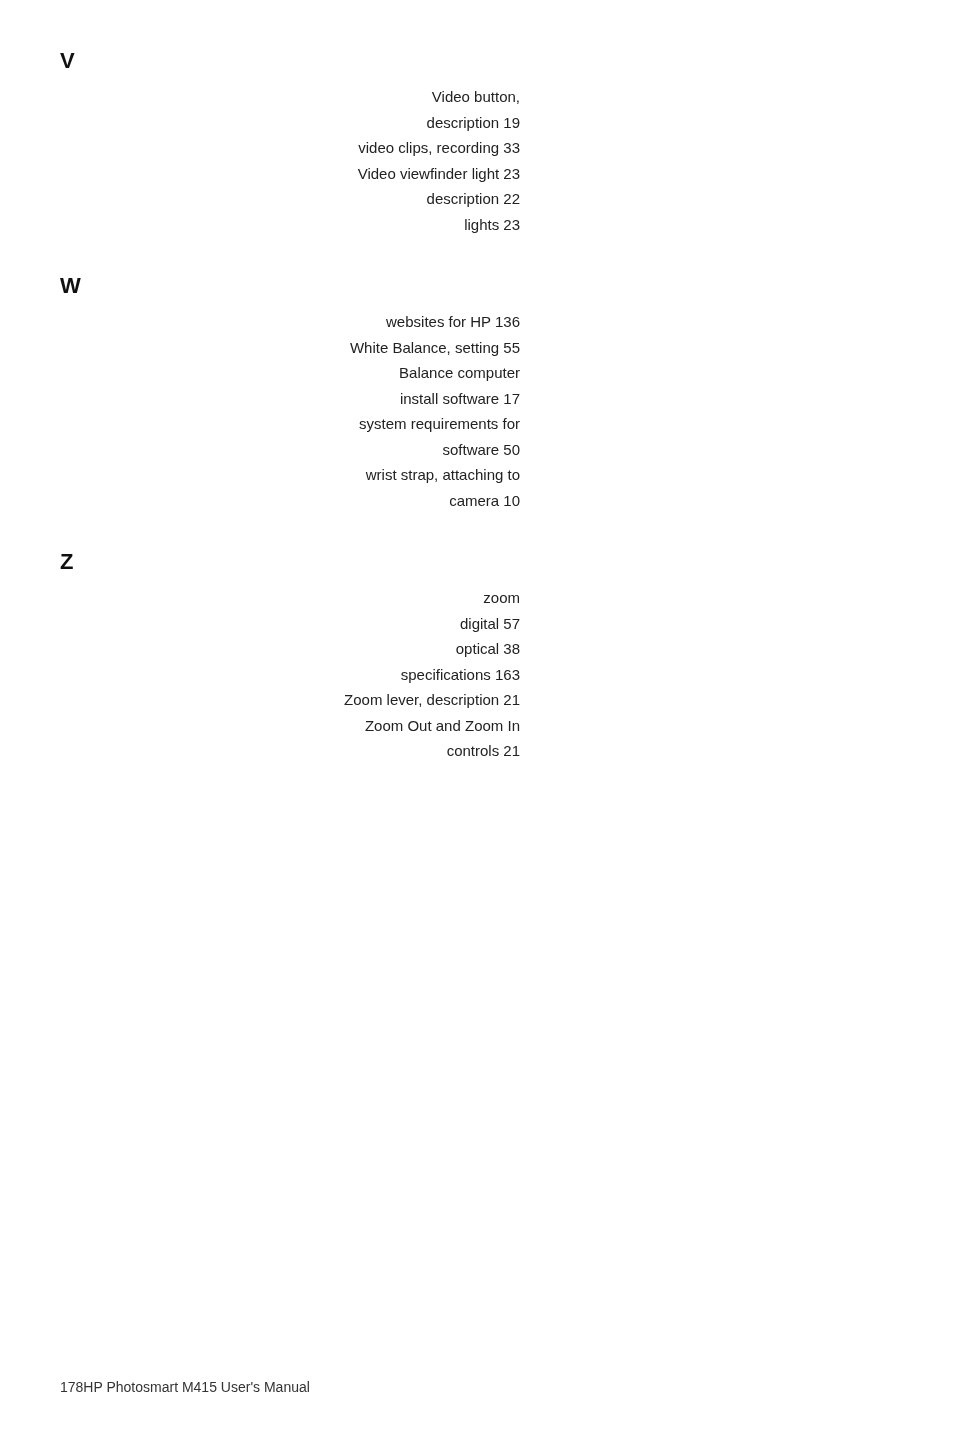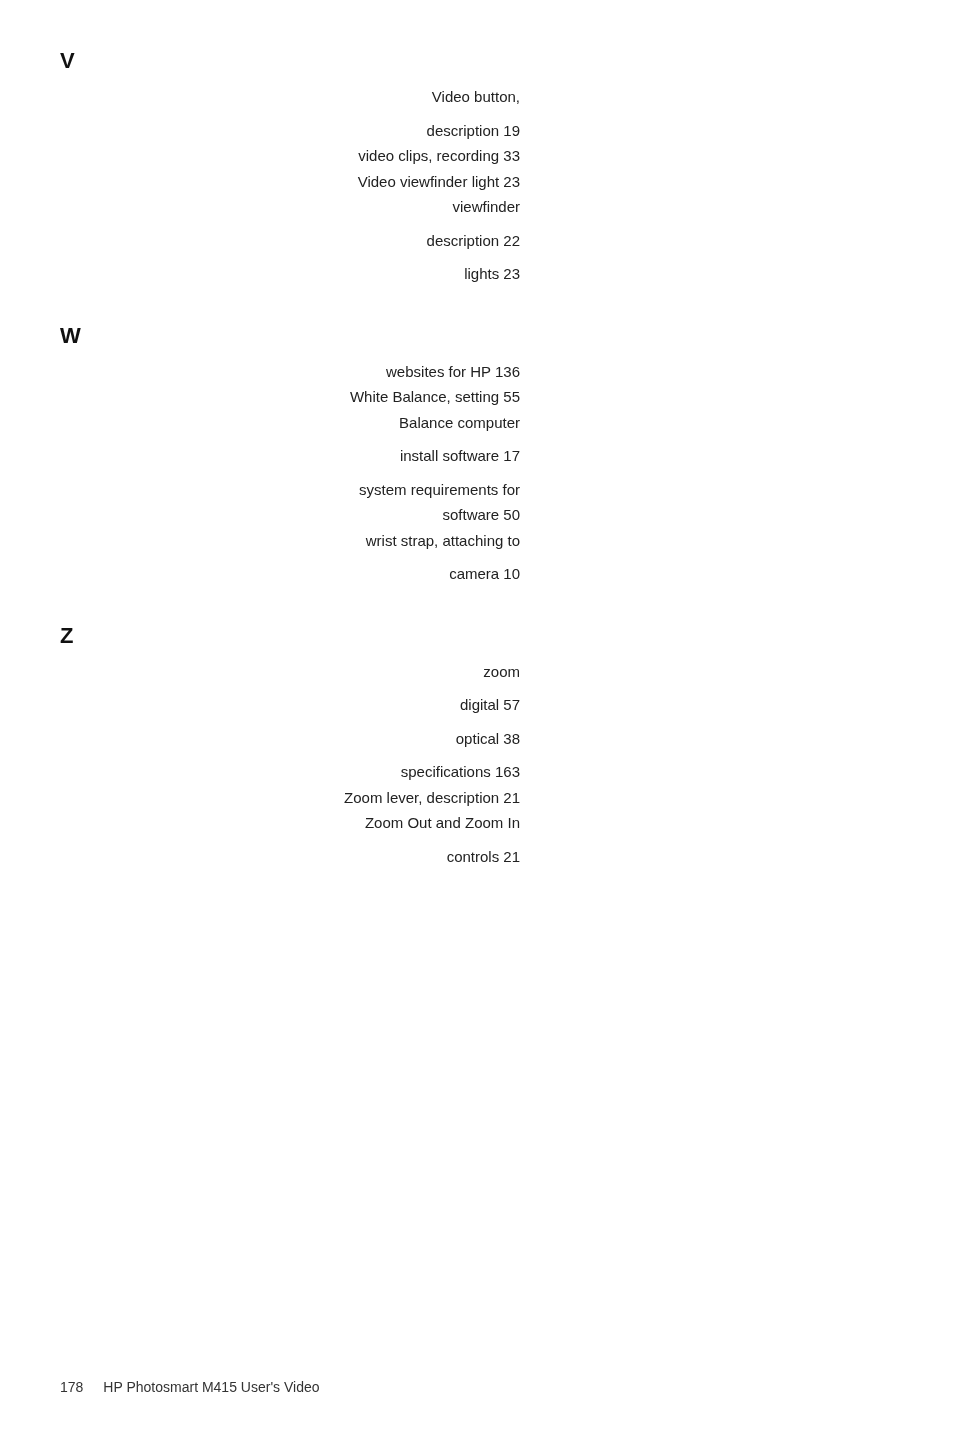--- a/index.html
+++ b/index.html
@@ -42,37 +42,35 @@
       text-align: right;
     }
 
     .entry-main {
       display: block;
     }
 
     .entry-sub-1 {
       display: block;
       padding-left: 24px;
-      margin-top: 8px;
     }
 
     .entry-sub-2 {
       display: block;
       padding-left: 48px;
     }
 
     .page-footer {
       position: absolute;
       bottom: 36px;
       left: 60px;
       font-size: 14px;
       color: #444444;
       display: flex;
       align-items: center;
-      gap: 20px;
     }
 
     .footer-page-number {
       font-size: 14px;
       color: #333333;
     }
 
     .footer-title {
       font-size: 14px;
       color: #333333;
@@ -83,21 +81,20 @@
 
 <div class="page-content">
 
 <div class="section">
       <div class="section-letter">V</div>
       <div class="index-entry">
         <span class="entry-main">Video button,</span>
         <span class="entry-sub-1">description  19</span>
         <span class="entry-main">video clips, recording  33</span>
         <span class="entry-main">Video viewfinder light  23</span>
-        <span class="entry-main">viewfinder</span>
         <span class="entry-sub-1">description  22</span>
         <span class="entry-sub-1">lights  23</span>
       </div>
     </div>
     <div class="section">
       <div class="section-letter">W</div>
       <div class="index-entry">
         <span class="entry-main">websites for HP  136</span>
         <span class="entry-main">White Balance, setting  55</span>
         <span class="entry-main">Balance computer</span>
@@ -117,14 +114,14 @@
         <span class="entry-sub-1">specifications  163</span>
         <span class="entry-main">Zoom lever, description  21</span>
         <span class="entry-main">Zoom Out and Zoom In</span>
         <span class="entry-sub-1">controls  21</span>
       </div>
     </div>
   </div>
 
 <div class="page-footer">
   <span class="footer-page-number">178</span>
-  <span class="footer-title">HP Photosmart M415 User's Video</span>
+  <span class="footer-title">HP Photosmart M415 User's Manual</span>
 </div>
 
 </body></html>

